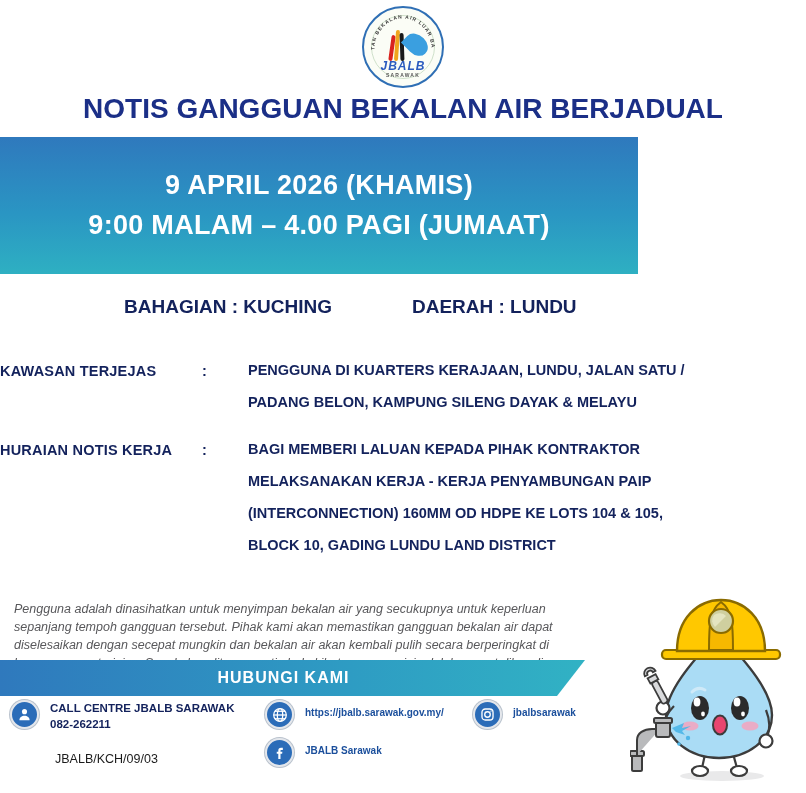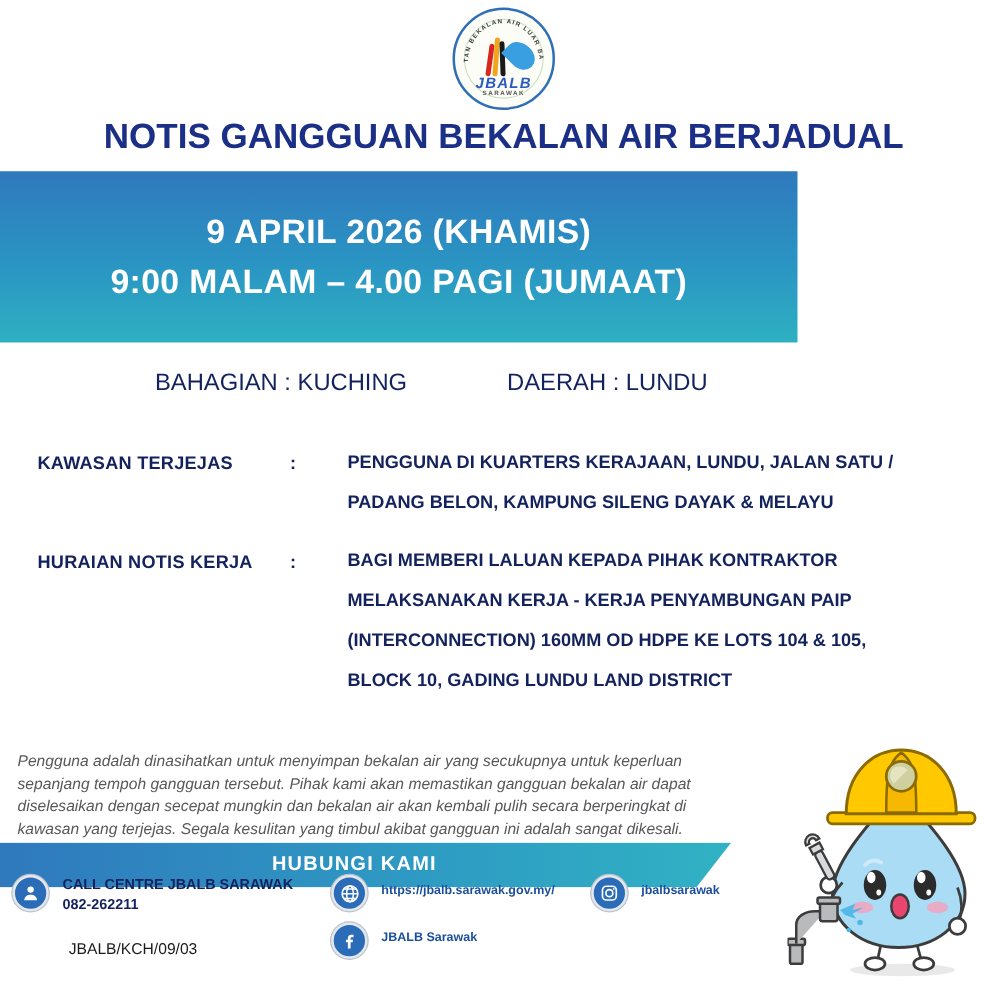--- a/index.html
+++ b/index.html
@@ -89,55 +89,55 @@
     align-items: center; justify-content: center;
     color: #ffffff;
   }
   .date-line1 { font-size: 27px; font-weight: bold; letter-spacing: .3px; margin-bottom: 9px;}
   .date-line2 { font-size: 27px; font-weight: bold; letter-spacing: .3px;}
 
   
   .division-row {
     position: absolute; top: 296px; left: 0; width: 806px;
     display: flex;
-    font-size: 19px; font-weight: normal;
+    font-size: 19px; font-weight: bold;
     color: #13225c;
   }
   .division-bahagian { margin-left: 124px; }
   .division-daerah { margin-left: 80px; }
 
   
   .info-row {
     position: absolute; left: 0; width: 806px;
     display: flex;
     font-size: 14.5px; font-weight: bold;
     color: #13225c;
   }
   .info-row.kawasan { top: 363px; }
   .info-row.huraian { top: 442px; }
-  .info-label { width: 202px; margin-left: 30px; letter-spacing: .2px; }
+  .info-label { width: 202px; letter-spacing: .2px; }
   .info-colon { width: 46px; }
   .info-value { width: 470px; }
   .info-value .vline { margin-bottom: 16px; line-height: 1.1; }
   .info-value .vline:last-child { margin-bottom: 0; }
   .info-value .justified { text-align: justify; text-align-last: left; }
 
   
   .italic-note {
     position: absolute;
     top: 600px; left: 14px; width: 580px;
     font-size: 12.5px;
     font-style: italic;
     line-height: 1.45;
     color: #58585b;
   }
 
   
   .contact-bar-wrap {
-    position: absolute; top: 674px; left: 0; width: 675px; height: 36px;
+    position: absolute; top: 660px; left: 0; width: 675px; height: 36px;
   }
   .contact-bar {
     position: absolute; left: 0; top: 0; height: 36px; width: 585px;
     background: linear-gradient(to right, #2f79bd 0%, #2e9cc3 60%, #31b2c4 100%);
     clip-path: polygon(0 0, 100% 0, calc(100% - 28px) 100%, 0 100%);
     display: flex; align-items: center; justify-content: center;
   }
   .contact-bar-text {
     font-size: 16px; font-weight: bold; color: #ffffff; letter-spacing: 1px;
     margin-right: 18px;

